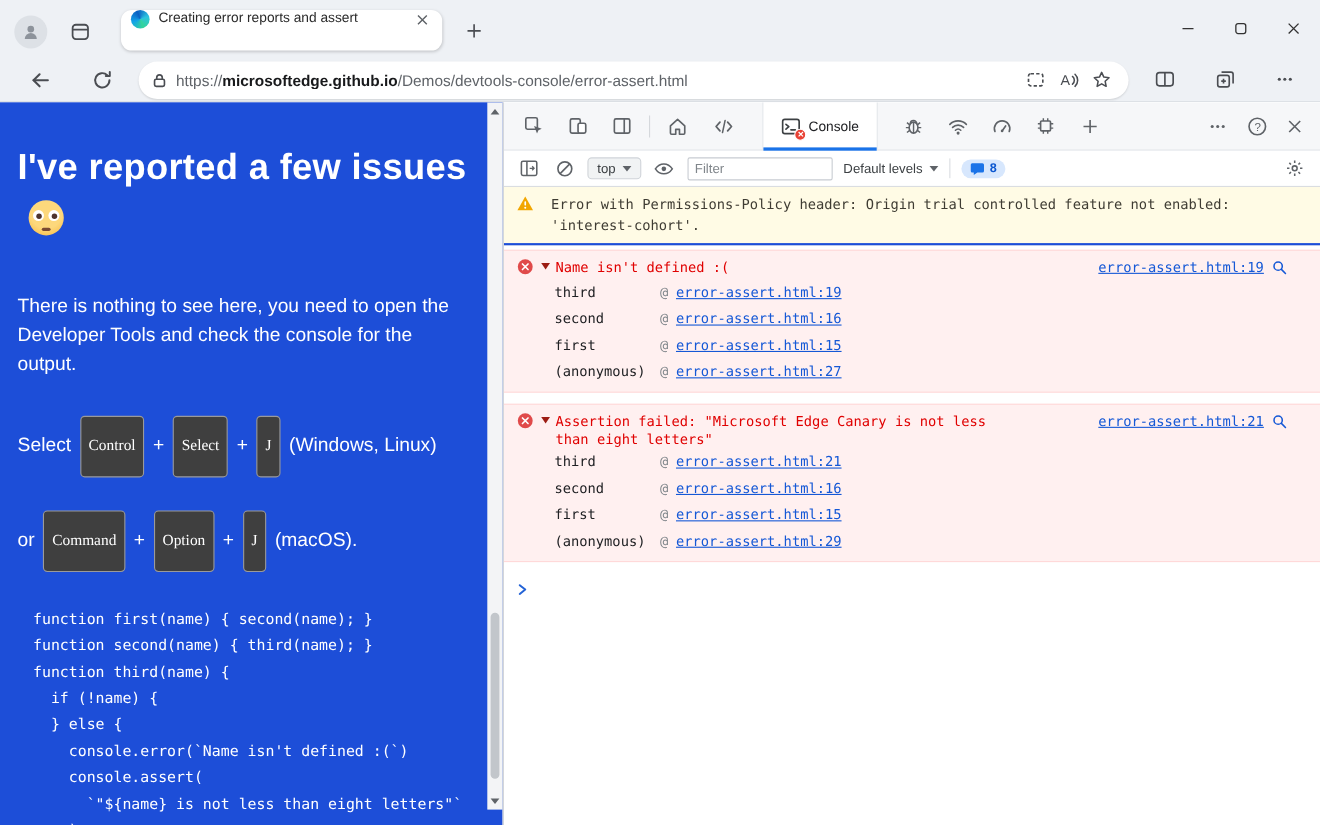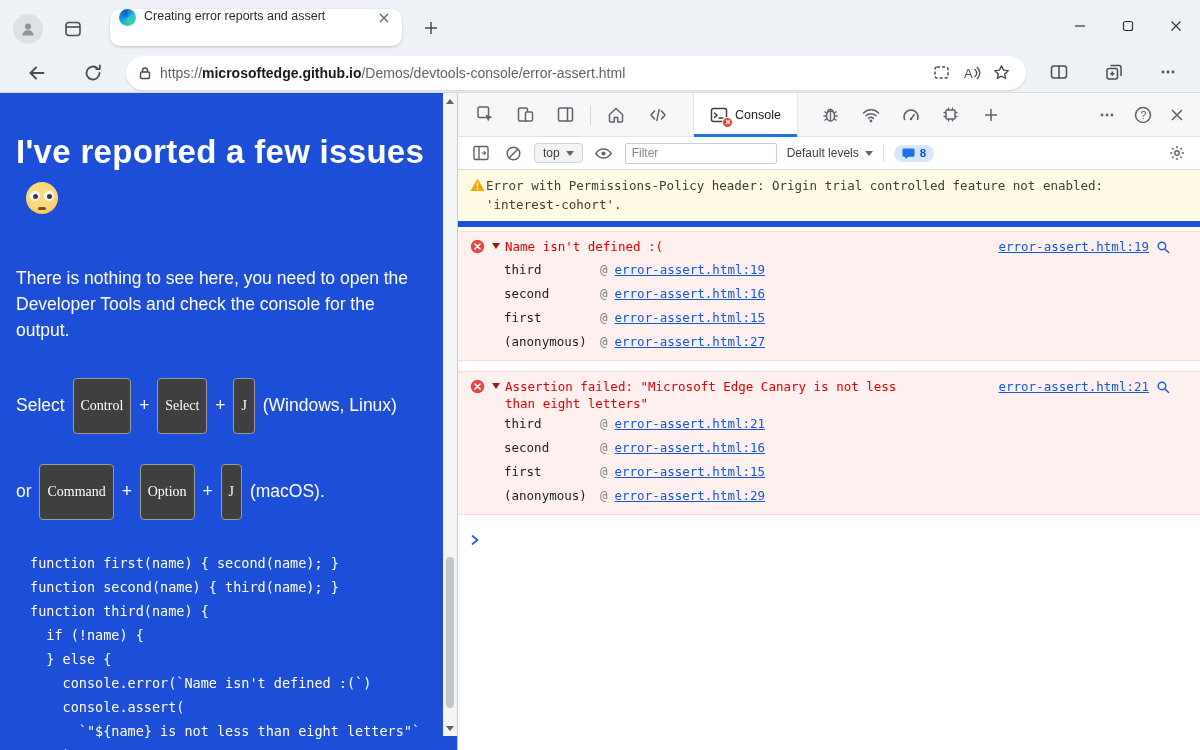--- a/index.html
+++ b/index.html
@@ -68,29 +68,29 @@
   .dt-tab{height:44px;display:flex;align-items:center;gap:7px;padding:0 16px;margin-left:18px;position:relative;background:#fff;border-left:1px solid #e3e6ea;border-right:1px solid #e3e6ea}
   .dt-tab.active::after{content:"";position:absolute;left:0;right:0;bottom:0;height:3px;background:#1a73e8}
   .dt-tab-label{font-size:12.5px;color:#202124}
   .console-icon-wrap{position:relative;width:18px;height:18px}
   .err-badge{position:absolute;right:-5px;bottom:-4px;width:11px;height:11px;border-radius:50%;background:#e94235;border:1.5px solid #fff;display:flex;align-items:center;justify-content:center}
   .flexspacer{flex:1}
   .dt-toolbar{display:flex;align-items:center;height:33px;background:#fff;border-bottom:1px solid #dadde1;padding:0 12px;gap:10px}
   .dt-ic{width:22px;height:22px;border-radius:3px}
   .ctx-chip{display:flex;align-items:center;gap:6px;background:#f1f3f4;border:1px solid #d0d4d9;border-radius:4px;padding:2px 8px;font-size:12px;color:#3c4043;cursor:pointer}
   .caret{width:0;height:0;border:4px solid transparent;border-top:5px solid #5f6368;margin-top:4px}
-  .filter{width:152px;height:21px;border:1px solid #c8ccd2;border-radius:2px;font-size:12px;padding:0 6px;color:#202124;outline:none;font-family:"Liberation Sans",sans-serif}
+  .filter{width:132px;height:21px;border:1px solid #c8ccd2;border-radius:2px;font-size:12px;padding:0 6px;color:#202124;outline:none;font-family:"Liberation Sans",sans-serif}
   .filter::placeholder{color:#80868b}
   .levels{display:flex;align-items:center;gap:6px;font-size:12px;color:#3c4043;cursor:pointer}
   .vsep{width:1px;height:18px;background:#dadde1}
   .issues-pill{display:flex;align-items:center;gap:5px;background:#d7e7fd;border-radius:11px;padding:2px 8px;font-size:11.5px;font-weight:bold;color:#0b57d0;cursor:pointer}
   .dt-gear{margin-left:auto}
 
   .dt-messages{font-family:"DejaVu Sans Mono",monospace;font-size:12.5px}
-  .msg.warning{background:#fffbe5;border-bottom:6px solid #1d4ed8;padding:6px 30px 7px 12px;display:flex;gap:1px;color:#3f3c33;line-height:19px}
+  .msg.warning{background:#fffbe5;border-bottom:2px solid #1d4ed8;padding:6px 30px 7px 12px;display:flex;gap:16px;color:#3f3c33;line-height:19px}
   .msg.warning .mtext{flex:1}
   .msg.warning .micon{margin-top:2px;flex:0 0 auto}
   .msg.error{background:#fff0f0;border-top:1px solid #ffd9d9;border-bottom:1px solid #ffd9d9;margin:4px 0 10px;padding:4px 0 6px}
   .mhead{display:flex;align-items:flex-start;padding:2px 30px 0 12px;line-height:17px}
   .mhead .micon{flex:0 0 auto;margin-top:1px}
   .mcaret{width:0;height:0;border-left:4.5px solid transparent;border-right:4.5px solid transparent;border-top:6px solid #9c1c13;margin:5px 5px 0 7px;cursor:pointer}
   .mtext.err{color:#e00000;max-width:408px}
   .msrc{margin-left:auto;display:flex;align-items:center;gap:7px;padding-left:12px}
   .srclink{color:#1558d6;text-decoration:underline;cursor:pointer;white-space:nowrap}
   .stack-row{height:24px;line-height:24px;padding-left:46px;display:flex;align-items:center}

